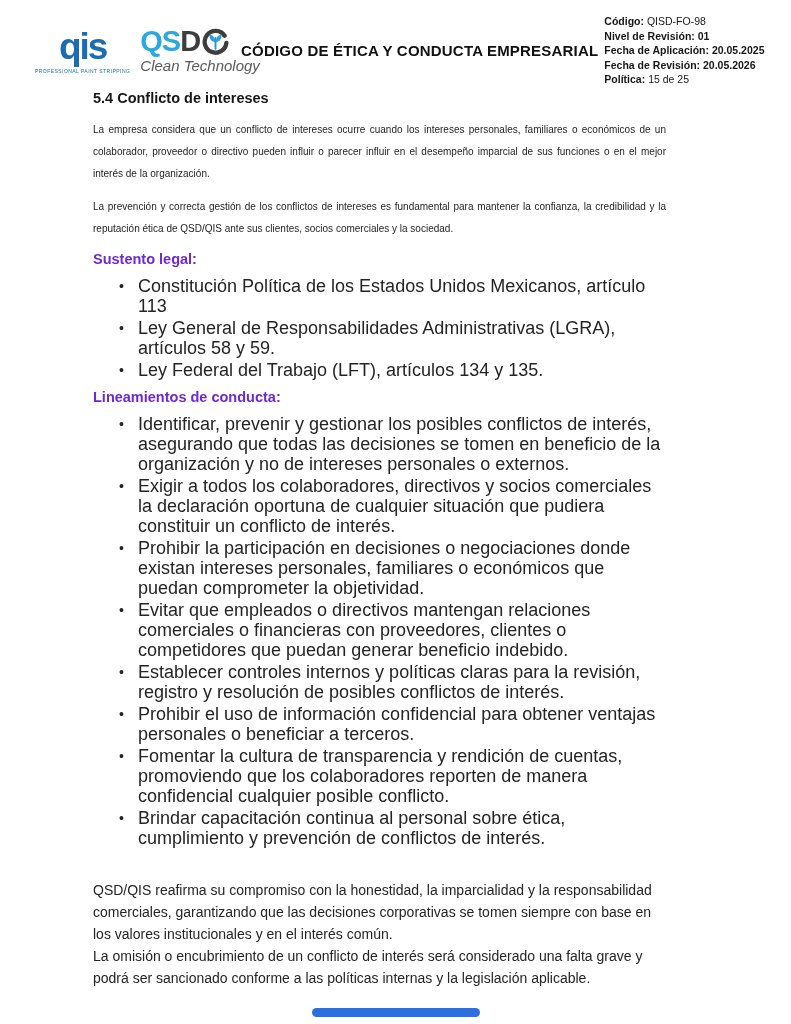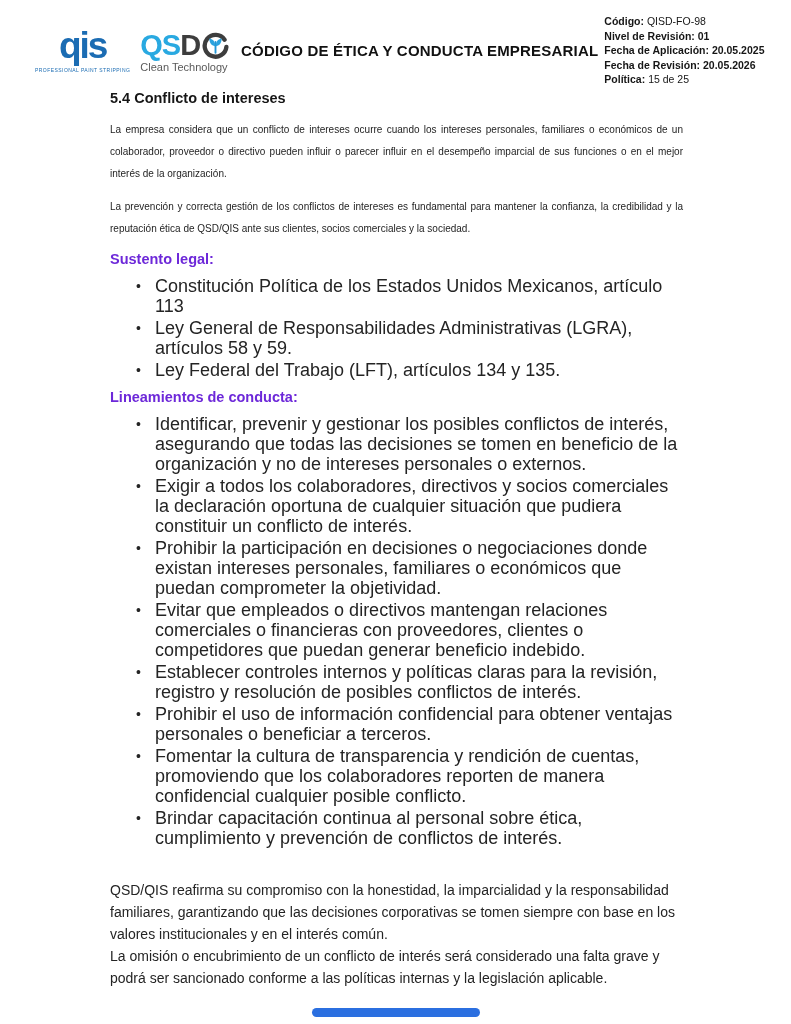--- a/index.html
+++ b/index.html
@@ -27,35 +27,35 @@
   .qis-tagline {
     font-size:5px; letter-spacing:0.45px; color:var(--qis_blue, #1b6cb3);
     text-transform:uppercase; white-space:nowrap; margin-top:2px;
   }
   .qsd-logo { text-align:left; margin-left:4px; }
   .qsd-row { display:flex; align-items:center; line-height:30px; }
   .qsd-qs { font-size:29px; font-weight:800; letter-spacing:-1px; color:var(--qsd_light_blue, #29a9e1); }
   .qsd-d  { font-size:29px; font-weight:800; letter-spacing:-1px; color:var(--qsd_dark_gray, #3d3d3d); }
   .qsd-icon { display:inline-block; margin-left:1px; line-height:0; }
   .qsd-tagline {
-    font-size:11px; color:#5a5a5a; margin-top:1px; white-space:nowrap;
+    font-size:15px; font-style:italic; color:#5a5a5a; margin-top:1px; white-space:nowrap;
   }
   .title-wrap { flex:1 1 auto; text-align:center; padding:0 6px; }
   .doc-title {
     margin:0; font-size:15px; font-weight:700; letter-spacing:0.2px; color:#111;
     white-space:nowrap;
   }
   .meta { flex:0 0 auto; width:205px; font-size:10.5px; line-height:14.5px; color:#161616; }
   .meta-row { white-space:nowrap; }
   .meta-label { font-weight:700; }
   .meta-value { font-weight:400; }
   .meta-value.bold { font-weight:700;text-align:center; }
 
   
-  .content { position:absolute; top:90px; left:110px; width:573px; }
+  .content { position:absolute; top:90px; left:93px; width:573px; }
   .section-heading {
     margin:0 0 13px 0; font-size:14.5px; font-weight:700; color:#161616;
   }
   .content p.body {
     margin:0 0 11px 0; font-size:10px; line-height:22px; color:#242424;
   }
   .content p.just { text-align:justify; }
   .sub-heading {
     margin:9px 0 9px 0; font-size:14.5px; font-weight:700; color:#6d28d9;
   }
@@ -157,21 +157,21 @@
       <li>Exigir a todos los colaboradores, directivos y socios comerciales la declaración oportuna de cualquier situación que pudiera constituir un conflicto de interés.</li>
       <li>Prohibir la participación en decisiones o negociaciones donde existan intereses personales, familiares o económicos que puedan comprometer la objetividad.</li>
       <li>Evitar que empleados o directivos mantengan relaciones comerciales o financieras con proveedores, clientes o competidores que puedan generar beneficio indebido.</li>
       <li>Establecer controles internos y políticas claras para la revisión, registro y resolución de posibles conflictos de interés.</li>
       <li>Prohibir el uso de información confidencial para obtener ventajas personales o beneficiar a terceros.</li>
       <li>Fomentar la cultura de transparencia y rendición de cuentas, promoviendo que los colaboradores reporten de manera confidencial cualquier posible conflicto.</li>
       <li>Brindar capacitación continua al personal sobre ética, cumplimiento y prevención de conflictos de interés.</li>
     </ul>
 
     <div class="closing">
-      <p>QSD/QIS reafirma su compromiso con la honestidad, la imparcialidad y la responsabilidad familiares, garantizando que las decisiones corporativas se tomen siempre con base en los valores institucionales y en el interés común.</p>
+      <p>QSD/QIS reafirma su compromiso con la honestidad, la imparcialidad y la responsabilidad comerciales, garantizando que las decisiones corporativas se tomen siempre con base en los valores institucionales y en el interés común.</p>
       <p>La omisión o encubrimiento de un conflicto de interés será considerado una falta grave y podrá ser sancionado conforme a las políticas internas y la legislación aplicable.</p>
     </div>
 
   </main>
 
   <div class="bottom-bar"></div>
 
 </div>
 
 </body></html>

